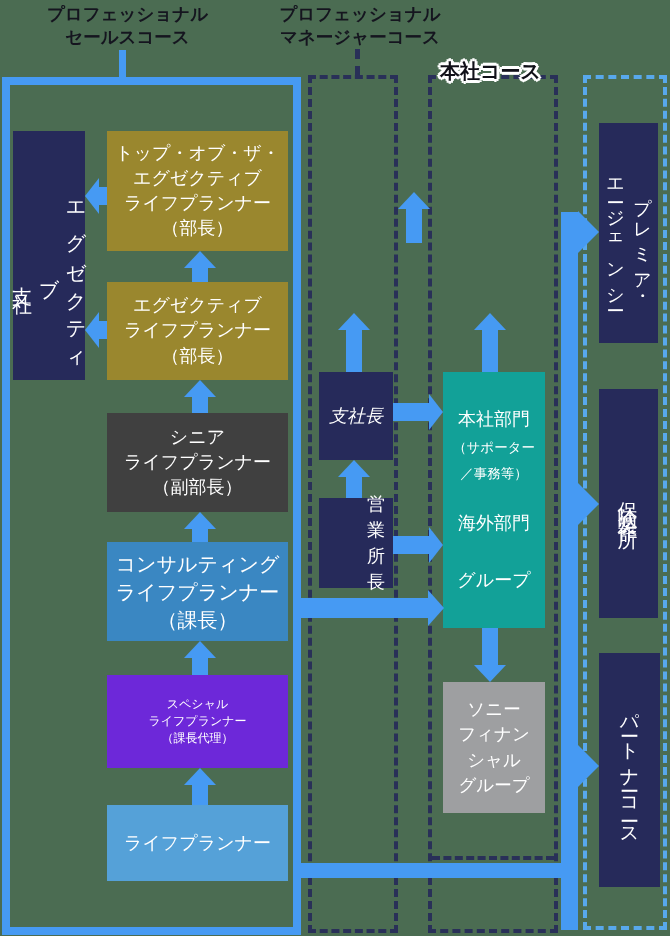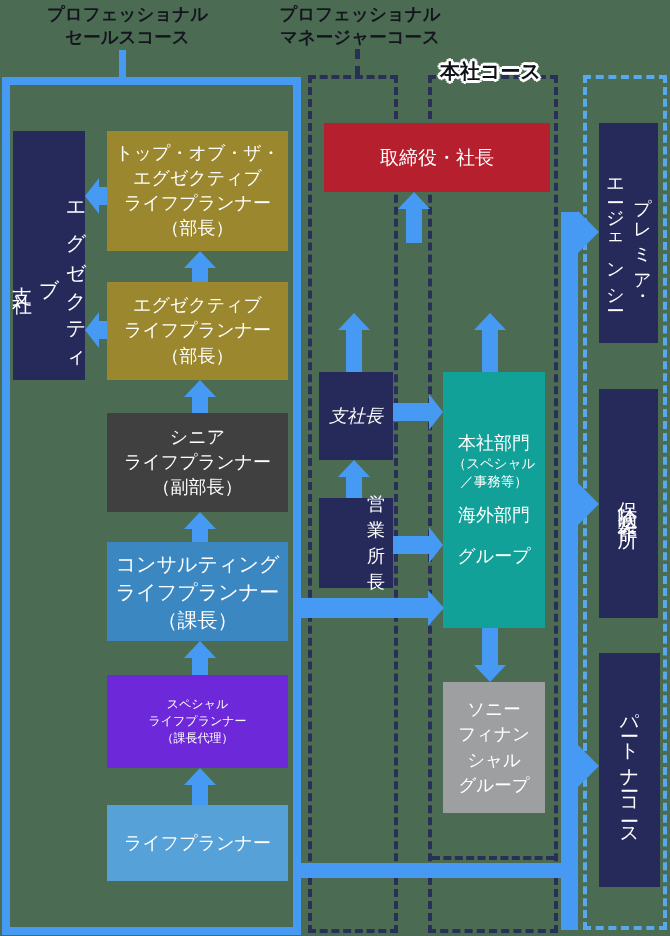--- a/index.html
+++ b/index.html
@@ -24,21 +24,21 @@
                 0 -3px 0 #fff,0 3px 0 #fff,-3px 0 0 #fff,3px 0 0 #fff;}
   #conn-sales{position:absolute;left:119px;top:50px;width:7px;height:29px;background:#469af3;}
   #conn-manager{position:absolute;left:355px;top:49px;width:0;height:27px;border-left:5px dashed #293058;}
 
   
   .box{position:absolute;display:flex;align-items:center;justify-content:center;
        text-align:center;color:#fff;white-space:pre-line;box-sizing:border-box;}
   .gold{background:#9a872e;font-size:18px;line-height:1.4;}
   .red{background:#b6202e;font-size:19px;}
   .navy{background:#262a5a;}
-  .teal{background:#12a198;}
+  .teal{background:#12a198;gap:8px;}
   .gray{background:#9e9fa1;font-size:17.5px;line-height:1.45;}
 
   #box-exec-branch{left:13px;top:131px;width:72px;height:249px;align-items:flex-start;padding-top:45px;}
   #box-exec-branch .vtext{font-size:20px;letter-spacing:7px;line-height:1.35;}
   #box-top-exec-lp{left:107px;top:131px;width:181px;height:120px;}
   #box-exec-lp{left:107px;top:282px;width:181px;height:98px;}
   #box-senior{left:107px;top:413px;width:181px;height:99px;background:#404040;font-size:18px;line-height:1.4;}
   #box-consulting{left:107px;top:542px;width:181px;height:99px;background:#3a87c2;font-size:20px;line-height:1.4;}
   #box-special{left:107px;top:675px;width:181px;height:93px;background:#6d28d9;font-size:12px;line-height:1.4;}
   #box-lifeplanner{left:107px;top:805px;width:181px;height:76px;background:#55a1d8;font-size:18px;}
@@ -104,27 +104,26 @@
 ライフプランナー
 （副部長）</div>
   <div class="box" id="box-consulting">コンサルティング
 ライフプランナー
 （課長）</div>
   <div class="box" id="box-special">スペシャル
 ライフプランナー
 （課長代理）</div>
   <div class="box" id="box-lifeplanner">ライフプランナー</div>
 
-  <div class="box red" id="box-president">取締役・社長</div>
   <div class="box navy" id="box-branch-manager">支社長</div>
   <div class="box navy" id="box-sales-office">営業
 所長</div>
   <div class="box teal" id="box-head-office">
     <span>本社部門</span>
-    <span class="small">（スペシャル</span>
+    <span class="small">（サポーター</span>
     <span class="small">／事務等）</span>
     <span class="gap1"></span>
     <span>海外部門</span>
     <span class="gap2"></span>
     <span>グループ</span>
   </div>
   <div class="box gray" id="box-sony">ソニー
 フィナン
 シャル
 グループ</div>

